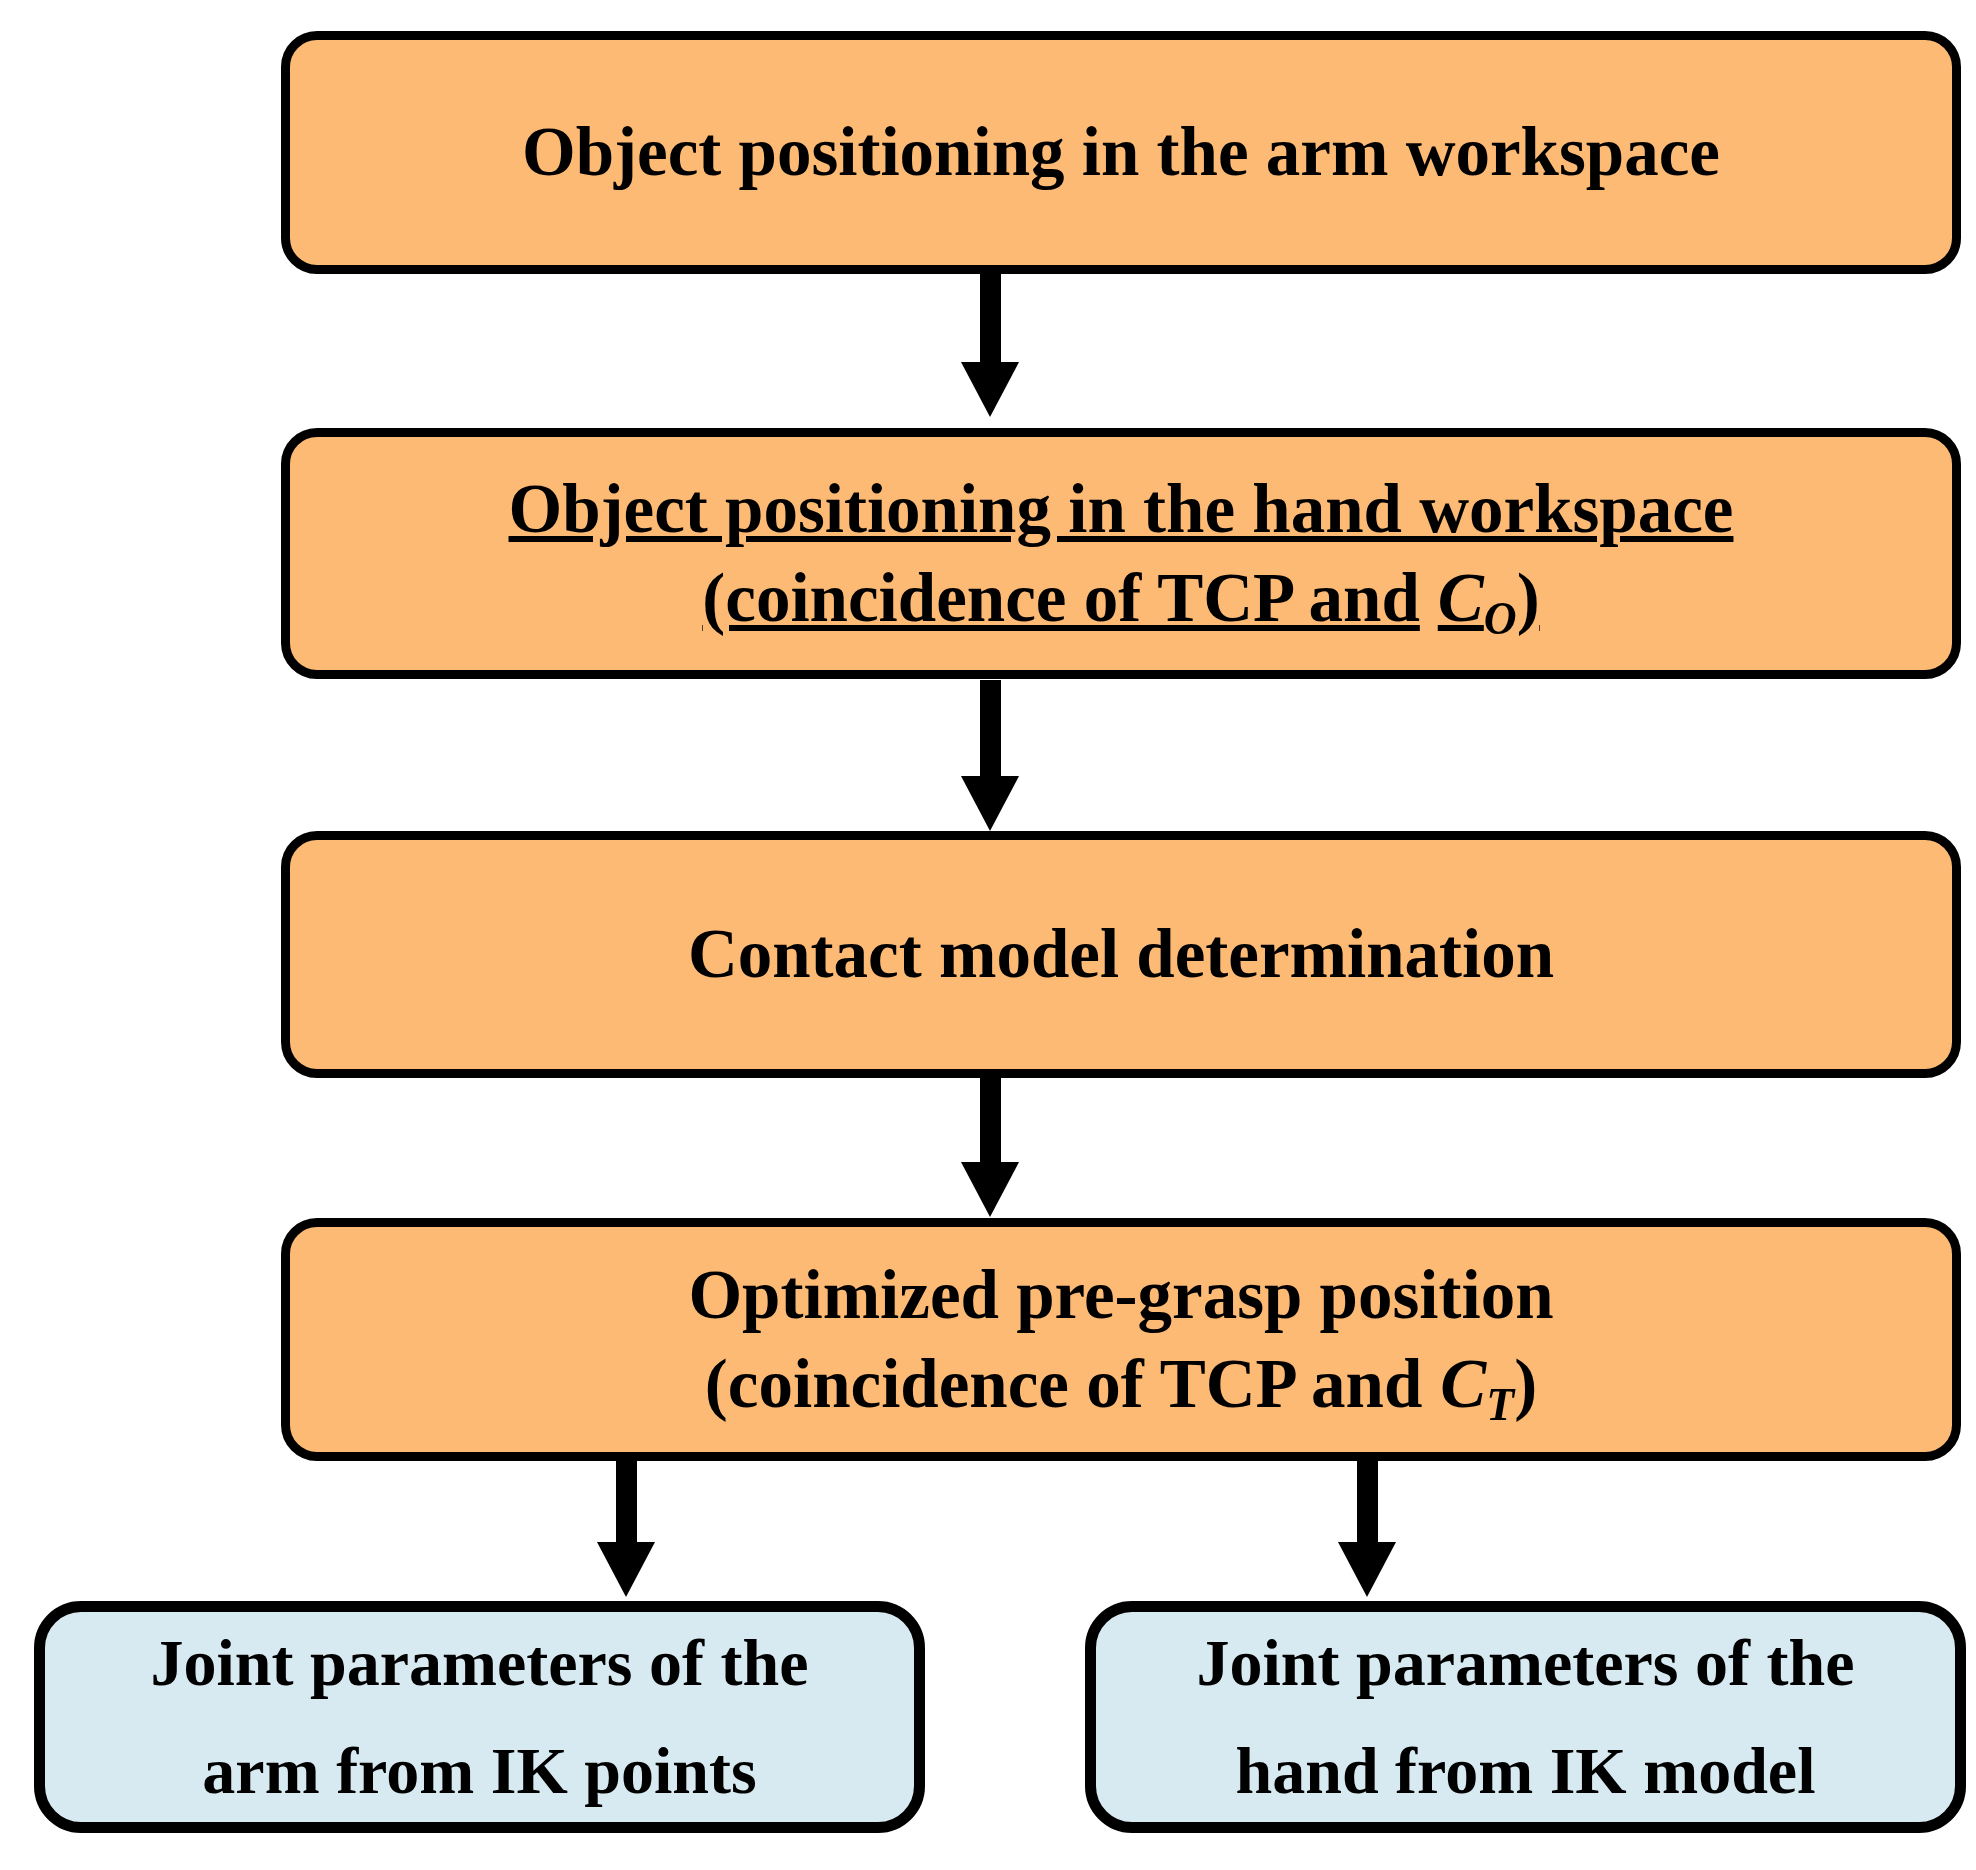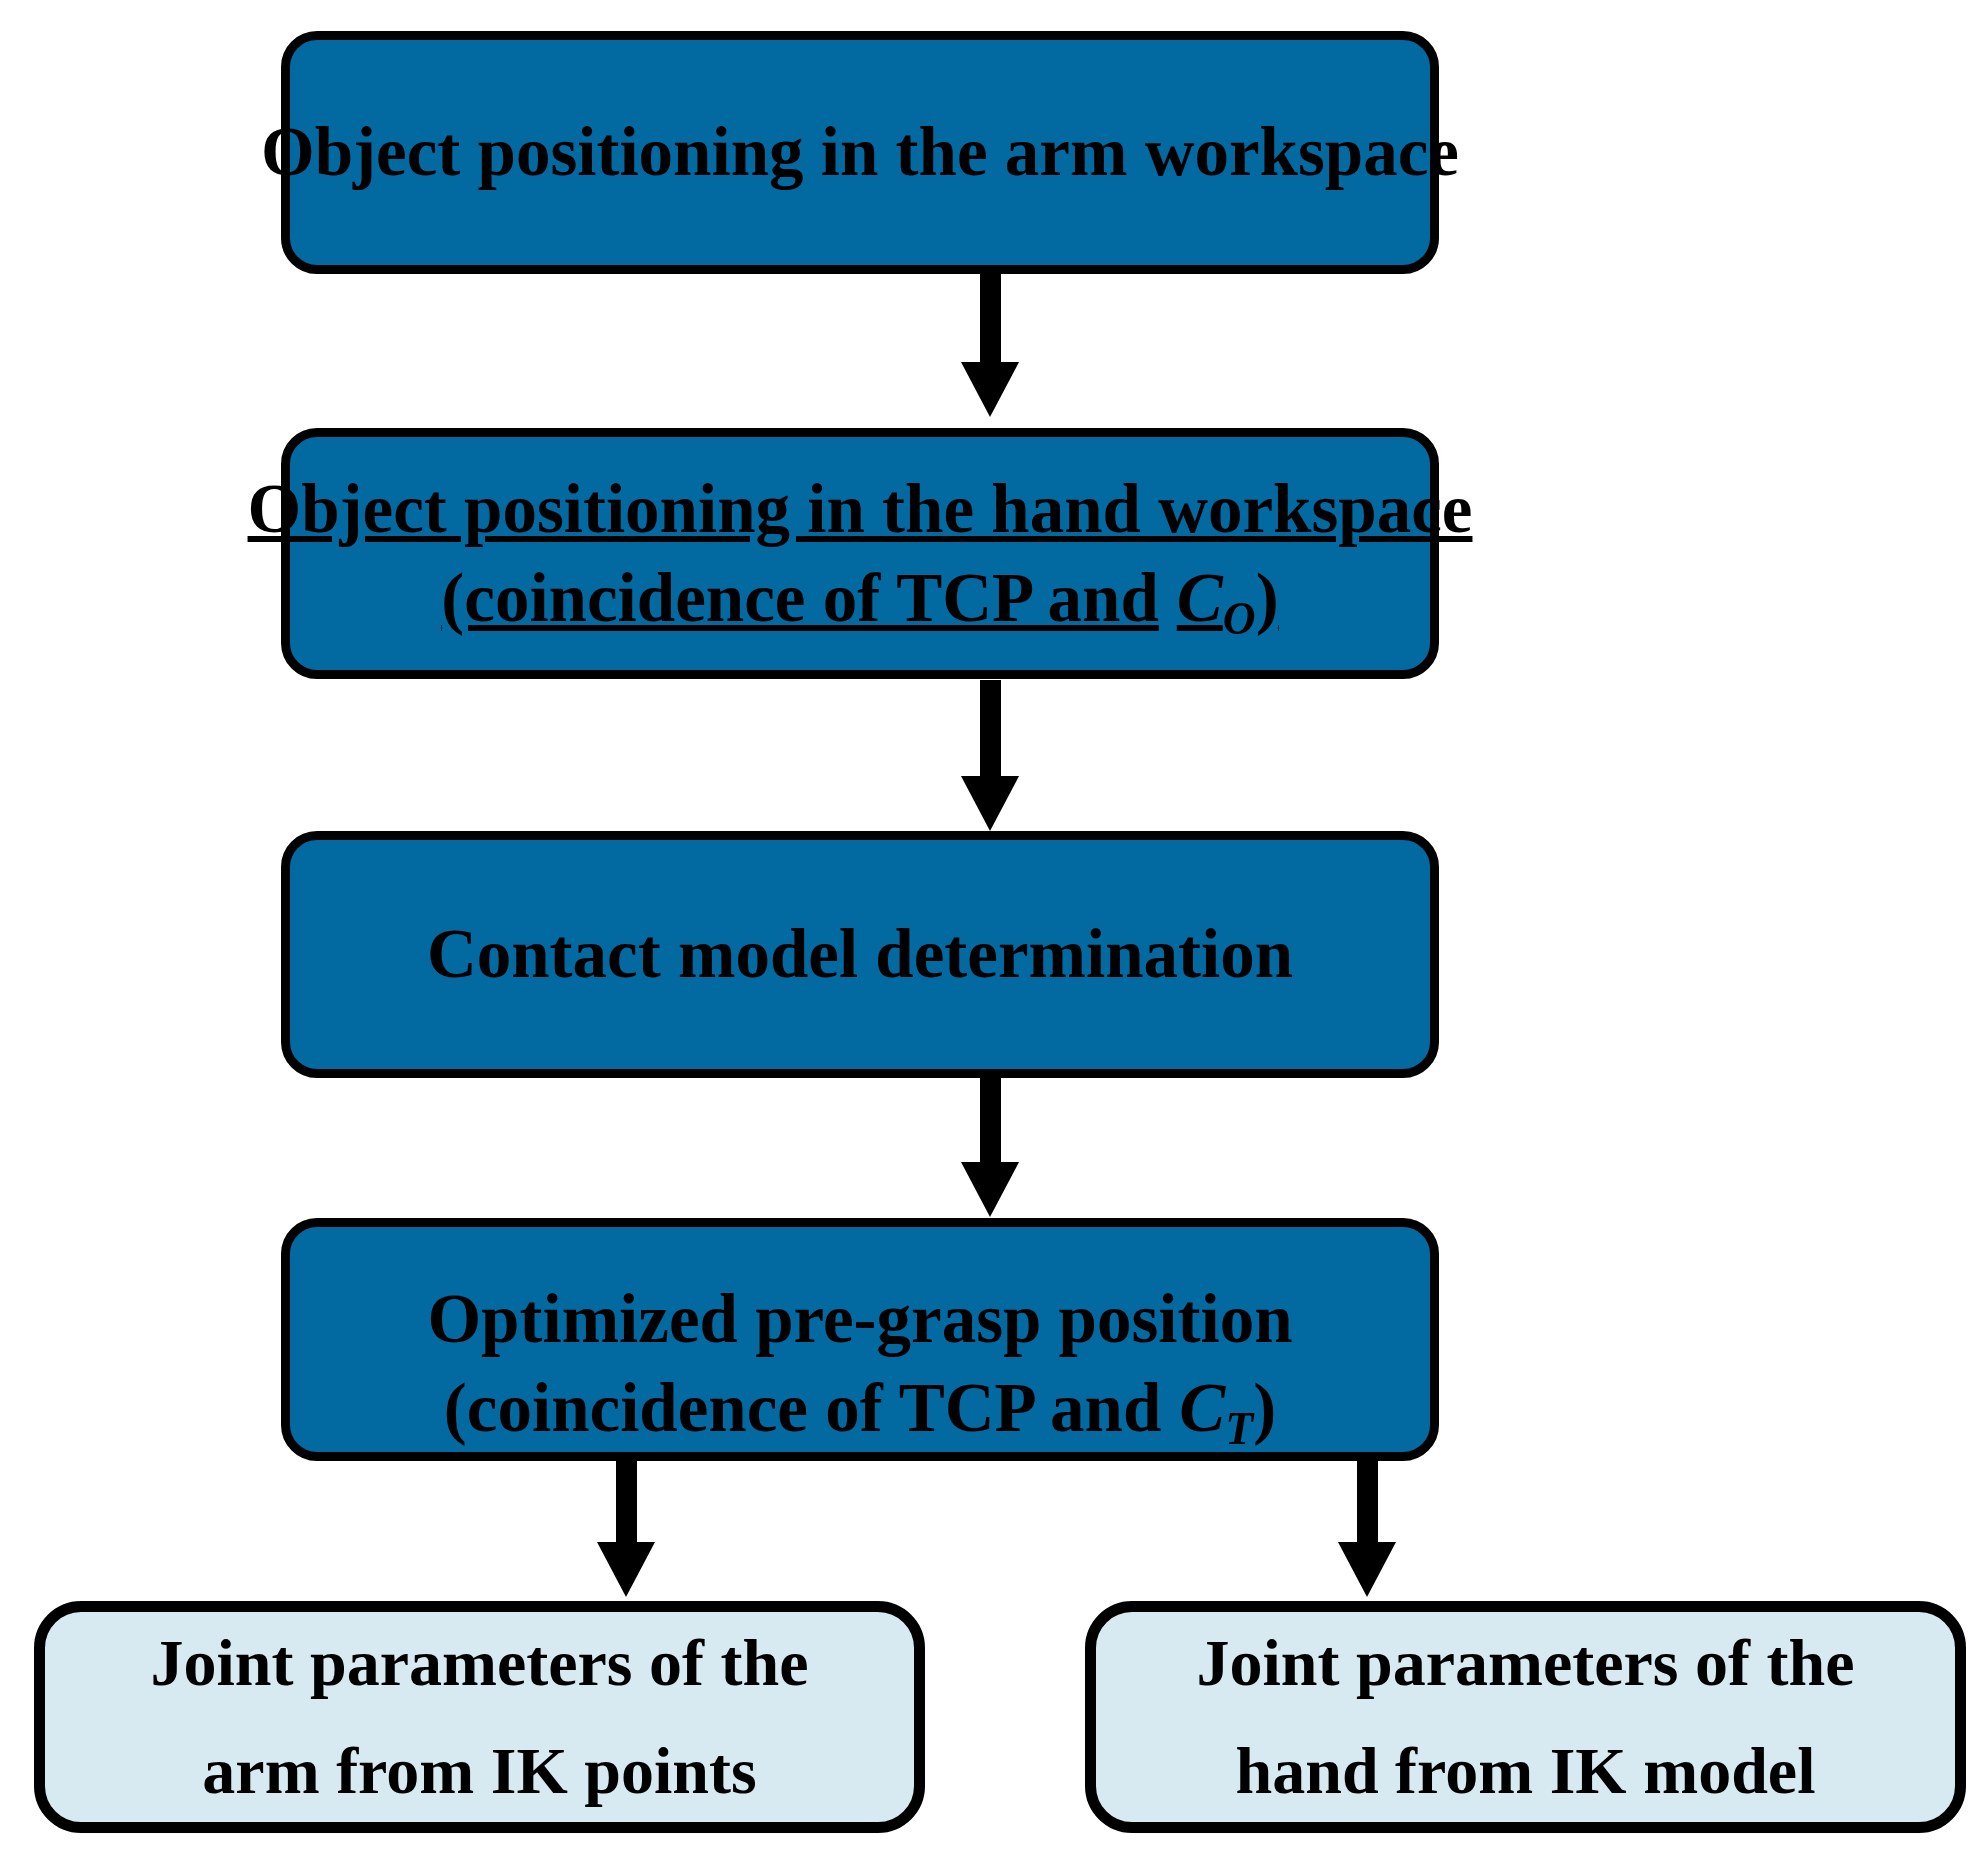--- a/index.html
+++ b/index.html
@@ -10,23 +10,23 @@
     background: #ffffff;
     font-family: "Liberation Serif", "DejaVu Serif", serif;
     color: #000000;
     overflow: hidden;
   }
 
   
   .pbox {
     position: absolute;
     left: 281px;
-    width: 1158px;
+    width: 1680px;
     box-sizing: border-box;
-    background: #0369a1;
+    background: #fdba74;
     border: 9.4px solid #000000;
     border-radius: 36px;
     display: flex;
     flex-direction: column;
     align-items: center;
     justify-content: center;
     text-align: center;
     font-weight: bold;
     font-size: 69px;
     line-height: 1.28;
@@ -114,21 +114,21 @@
 
   <div class="pbox" style="top:831px; height:247px;">
     <div class="line">Contact model determination</div>
   </div>
 
   <div class="arrow" style="left:961px; top:1077px; height:140px;">
     <div class="shaft"></div>
     <div class="head"></div>
   </div>
 
-  <div class="pbox" style="top:1218px; height:243px;justify-content:flex-end;">
+  <div class="pbox" style="top:1218px; height:243px;">
     <div class="line">Optimized pre-grasp position</div>
     <div class="line">
       <span>(coincidence of TCP and</span><span class="mvar">C</span><sub class="msub">T</sub><span>)</span>
     </div>
   </div>
 
   <div class="arrow" style="left:597px; top:1460px; height:137px;">
     <div class="shaft"></div>
     <div class="head"></div>
   </div>

